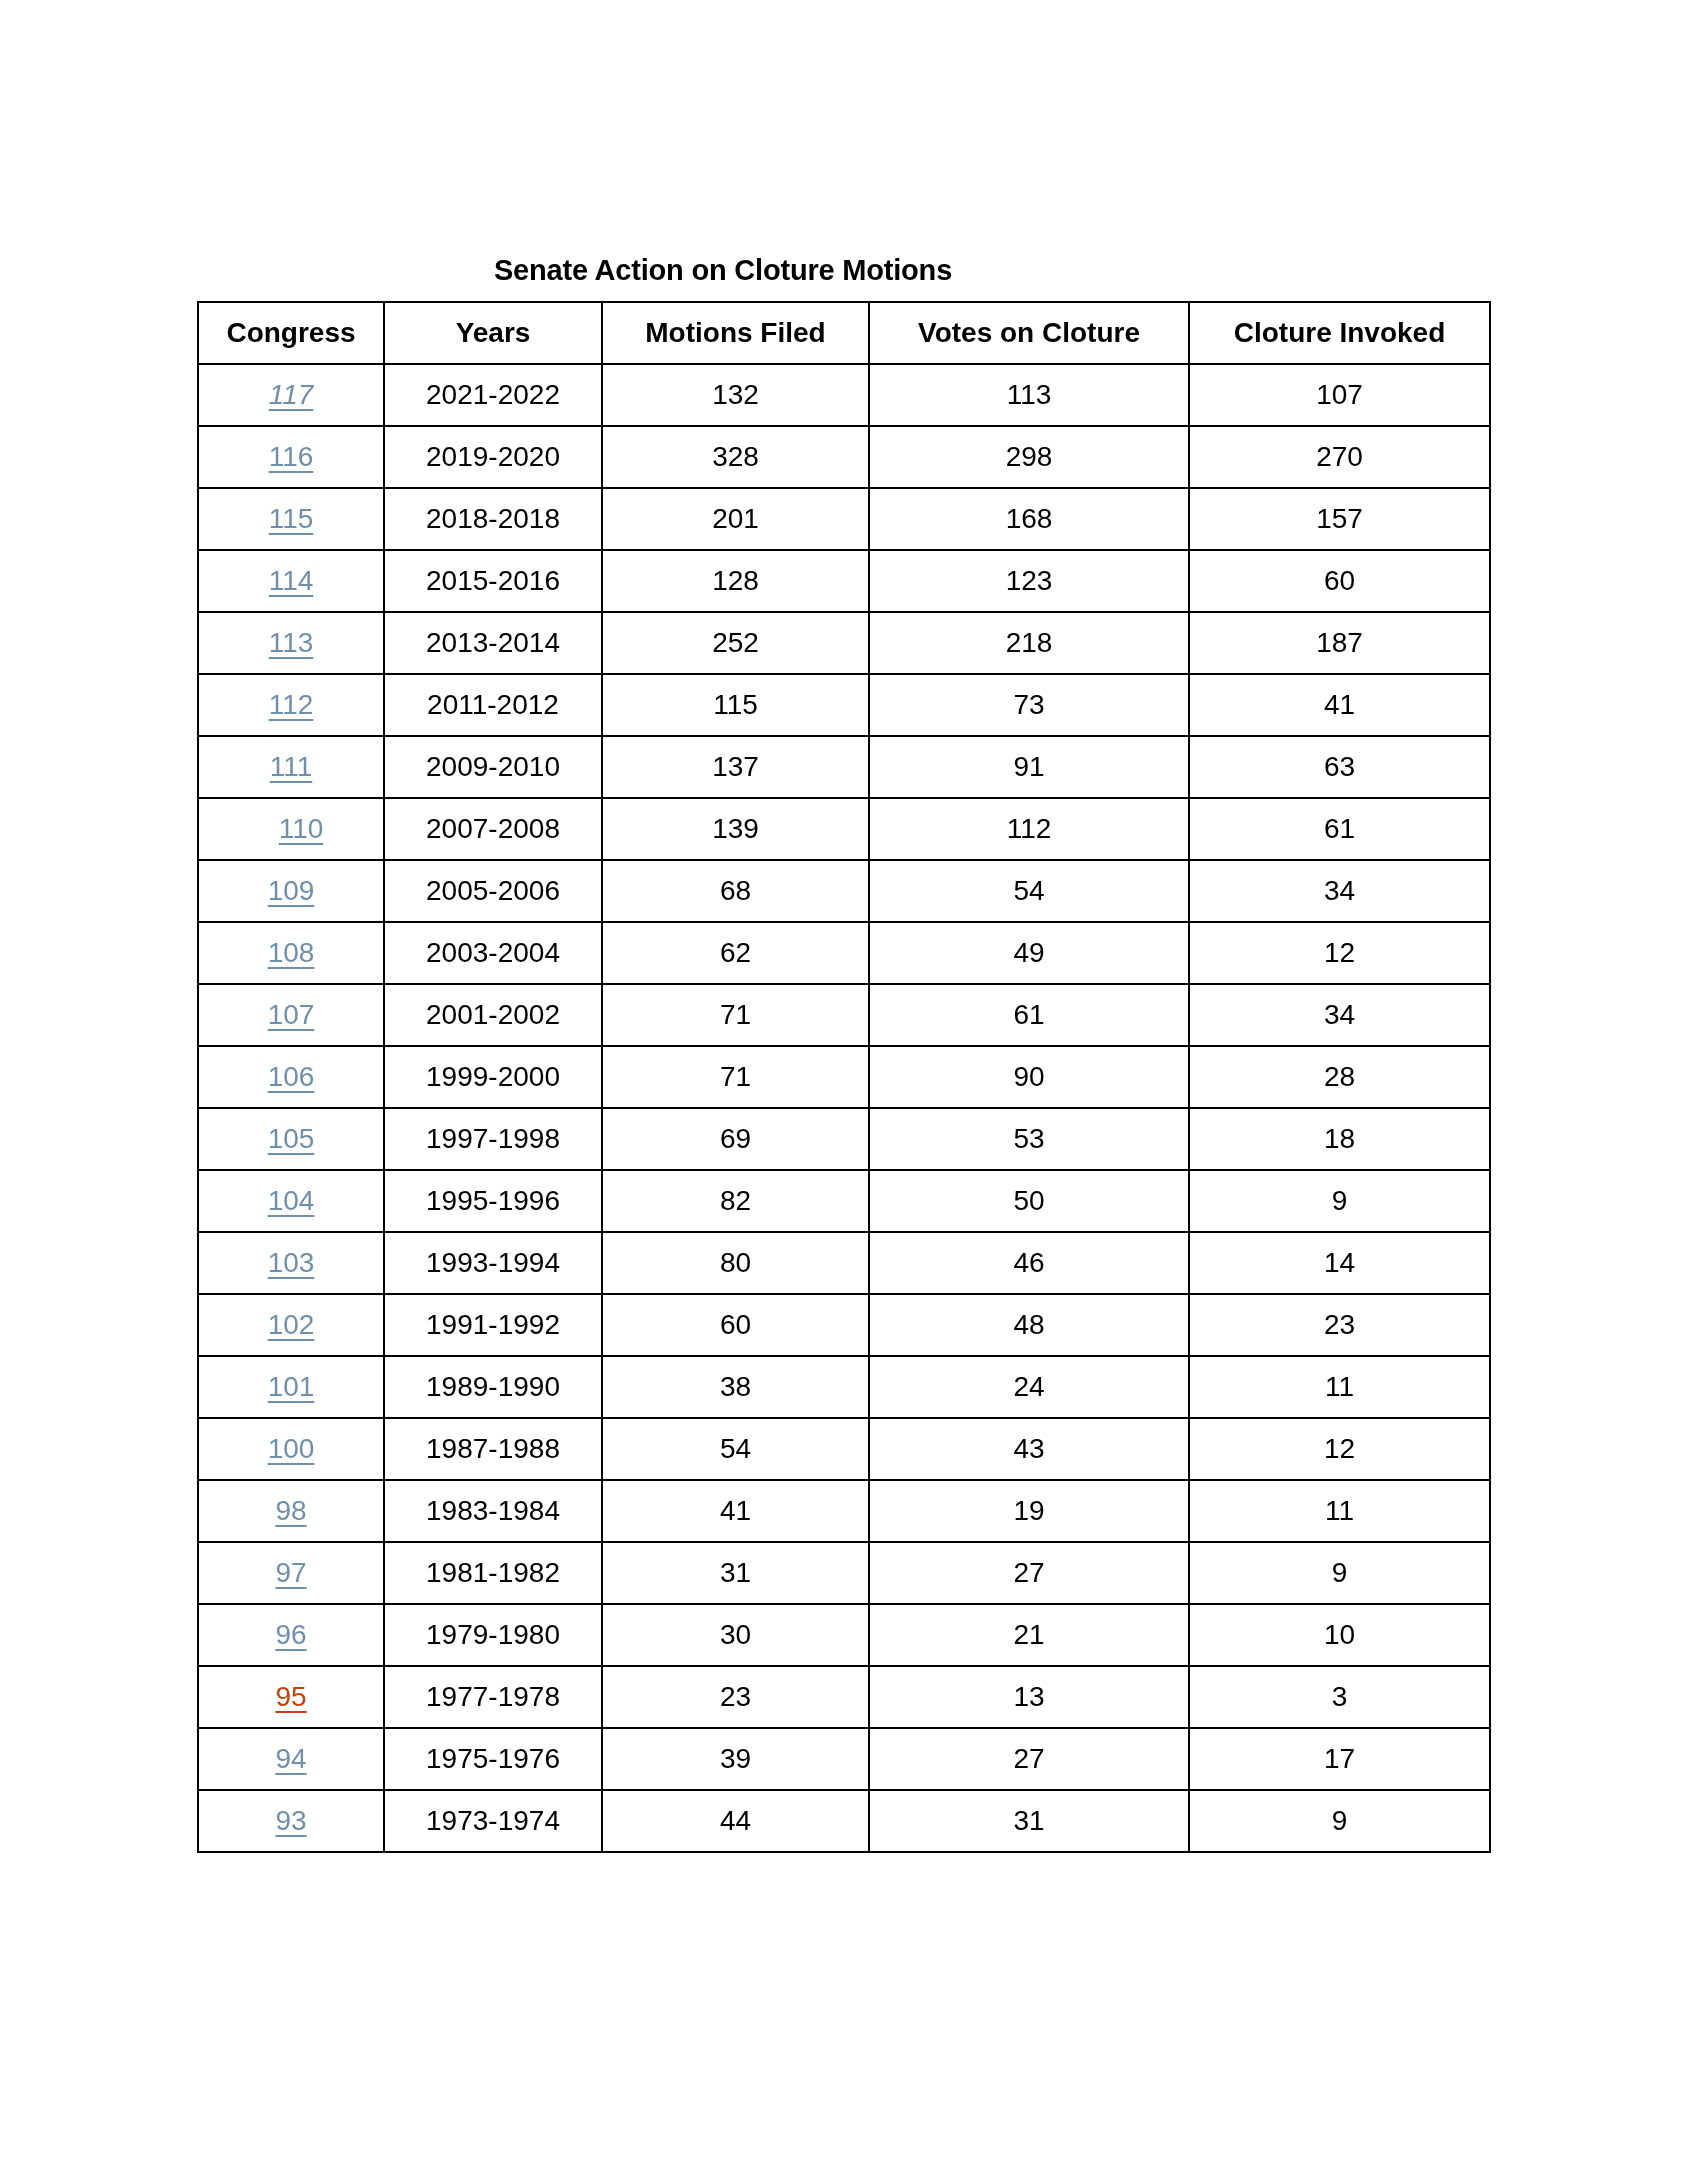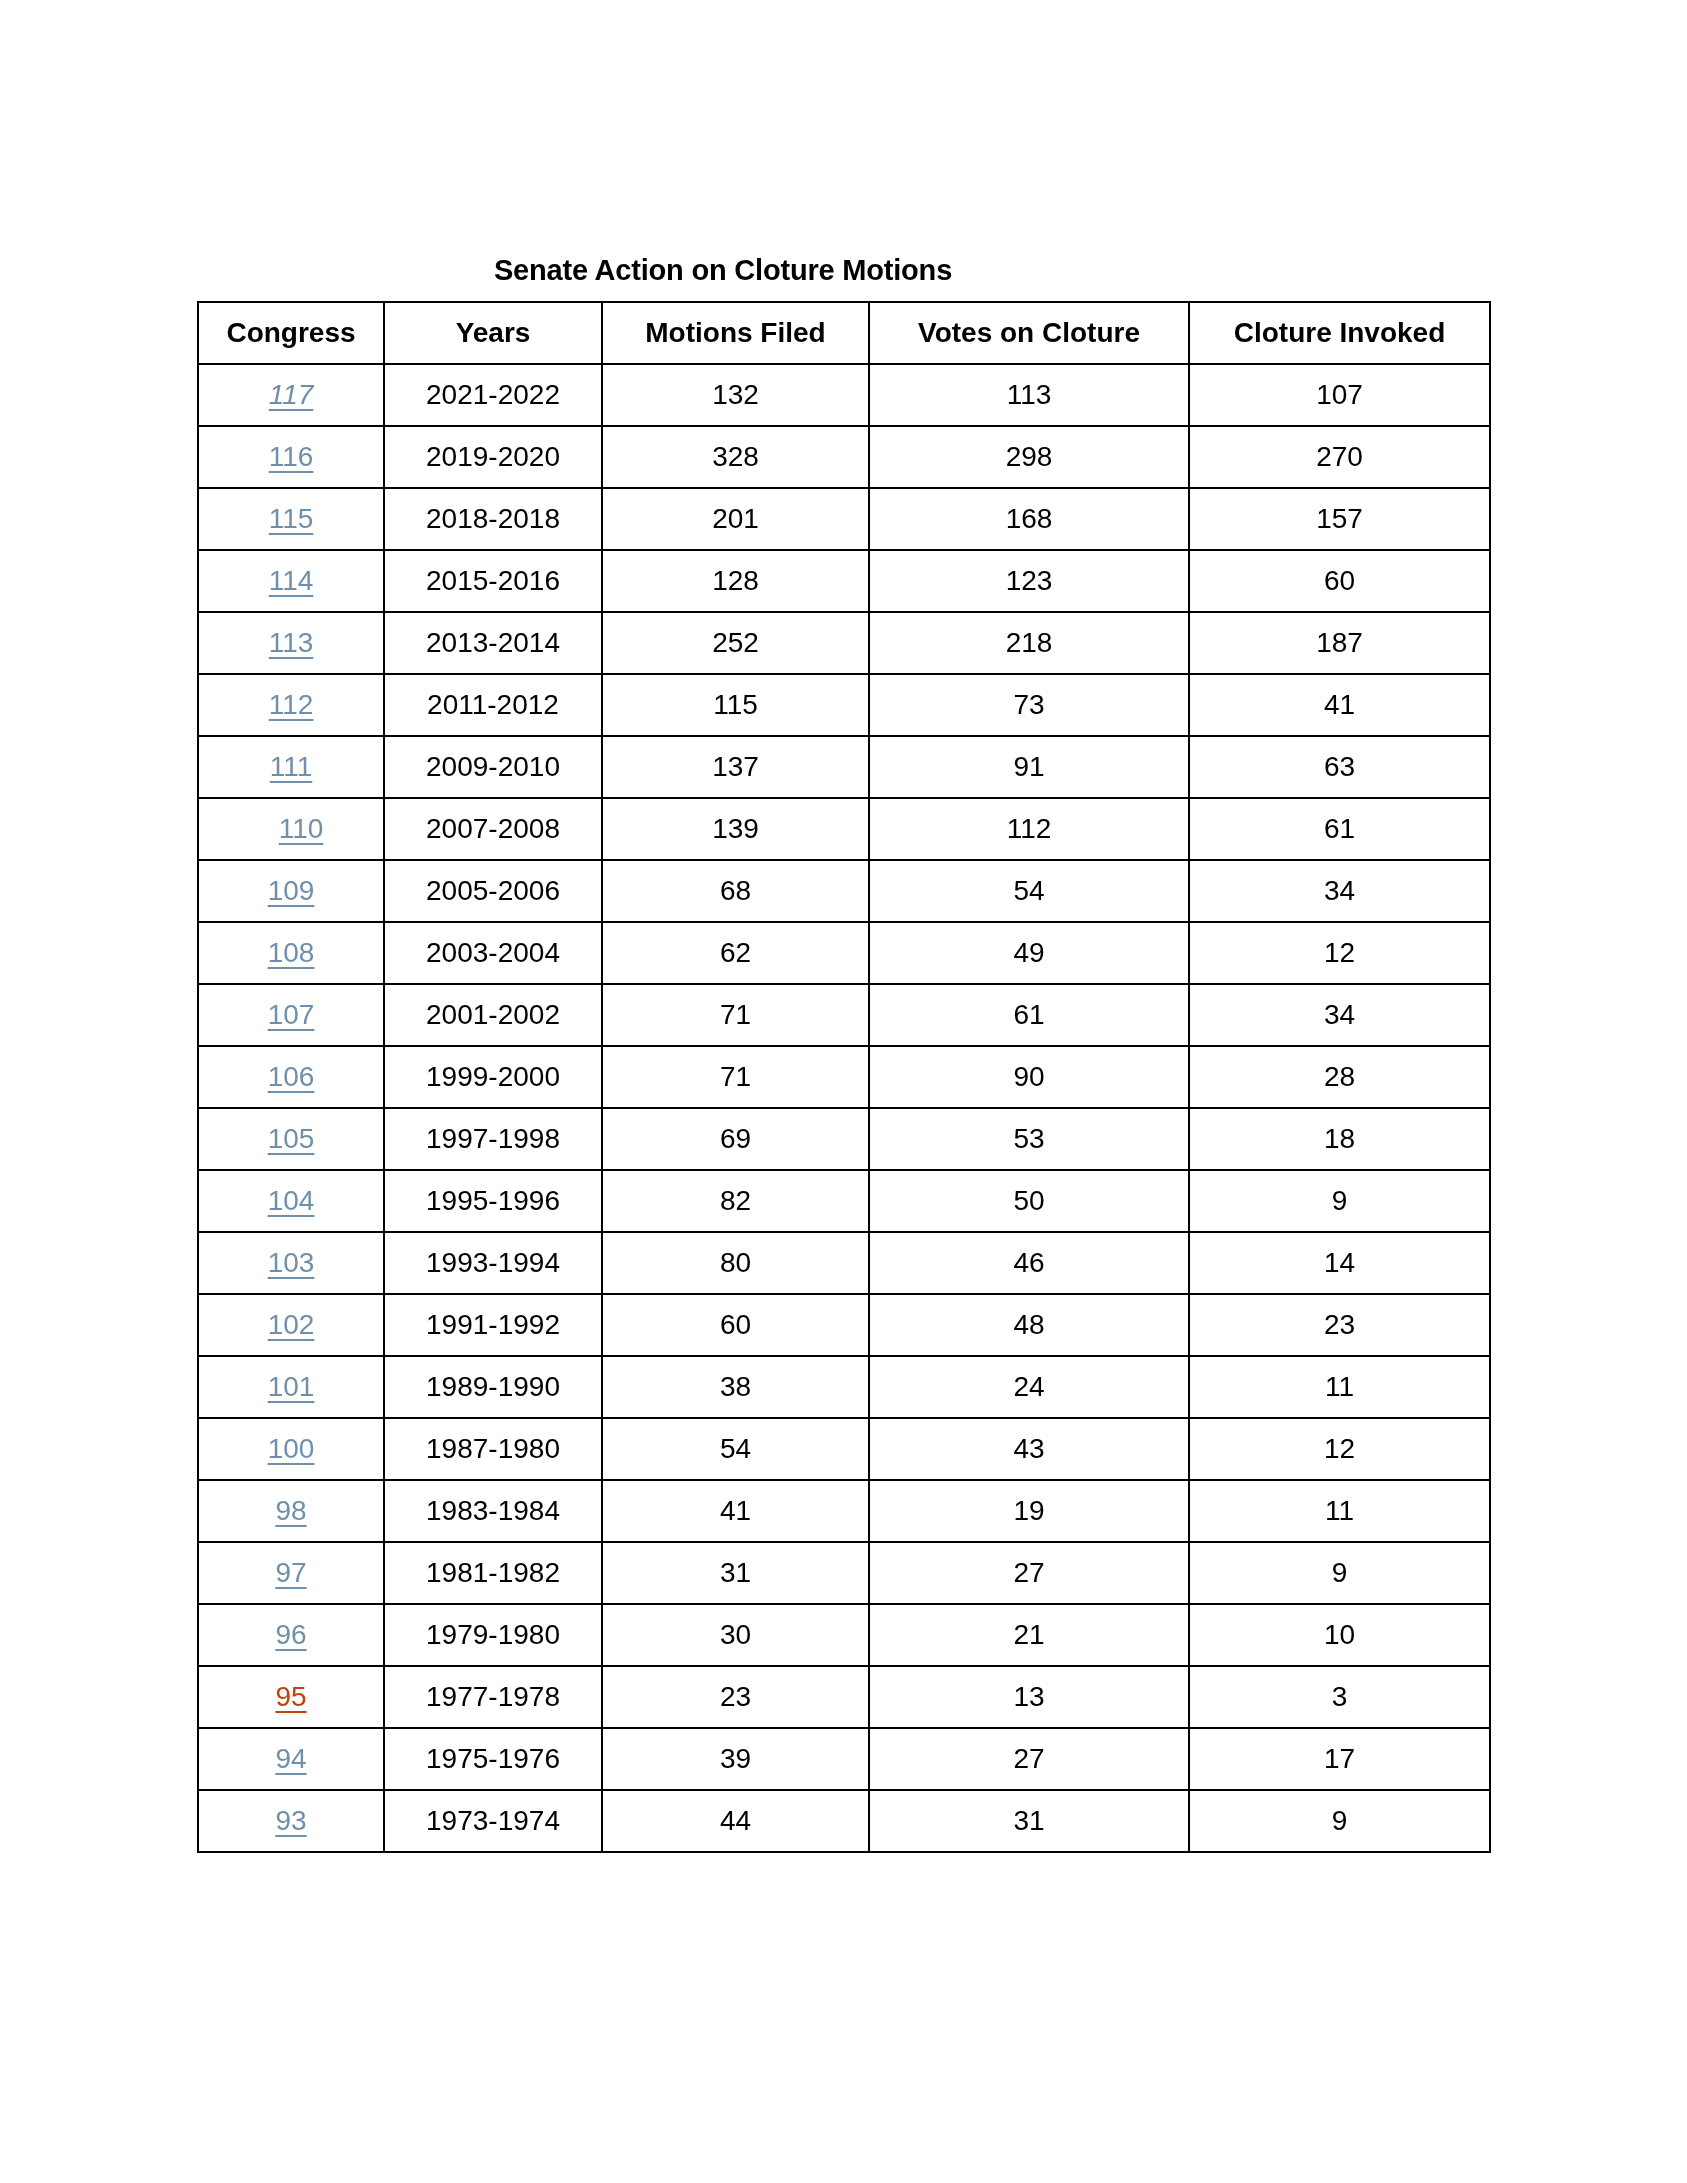--- a/index.html
+++ b/index.html
@@ -211,21 +211,21 @@
         </tr>
         <tr>
           <td class="col-congress"><a style="color: rgb(111, 143, 170);">101</a></td>
           <td>1989-1990</td>
           <td>38</td>
           <td>24</td>
           <td>11</td>
         </tr>
         <tr>
           <td class="col-congress"><a style="color: rgb(111, 143, 170);">100</a></td>
-          <td>1987-1980</td>
+          <td>1987-1988</td>
           <td>54</td>
           <td>43</td>
           <td>12</td>
         </tr>
         <tr>
           <td class="col-congress"><a style="color: rgb(111, 143, 170);">98</a></td>
           <td>1983-1984</td>
           <td>41</td>
           <td>19</td>
           <td>11</td>

